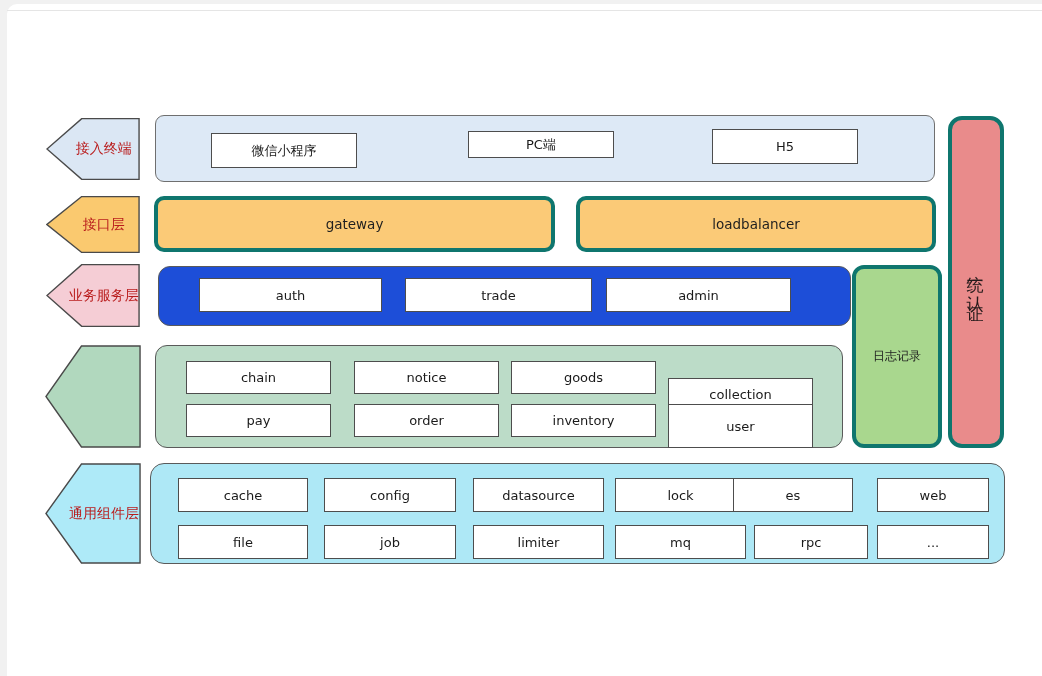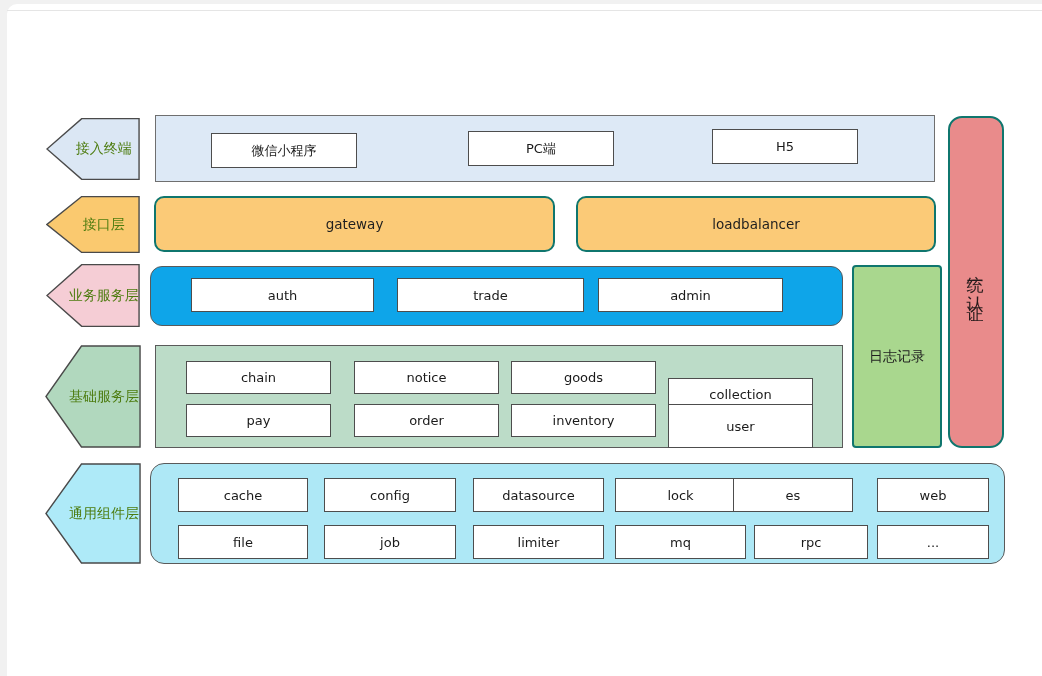--- a/index.html
+++ b/index.html
@@ -19,35 +19,35 @@
   .arrow svg{position:absolute;left:0;top:0;width:100%;height:100%;display:block;}
   .arrow polygon{stroke:#4a4a4a;stroke-width:1.4;vector-effect:non-scaling-stroke;}
   .a-terminal polygon{fill:#dbe7f4;}
   .a-interface polygon{fill:#fac96f;}
   .a-business polygon{fill:#f5cdd5;}
   .a-basic polygon{fill:#b1d8be;}
   .a-common polygon{fill:#aeeaf8;}
   .arrow-label{
     position:absolute;left:24%;right:1%;top:0;bottom:0;
     display:flex;align-items:center;justify-content:center;
-    font-size:14px;white-space:nowrap;color:#4d7c0f;
+    font-size:14px;white-space:nowrap;color:#b91c1c;
   }
   
   .container{position:absolute;border:1px solid #6f6f6f;box-sizing:border-box;}
-  .c-terminal{background:#dde9f6;border-radius:0;text-decoration:underline;}
-  .c-business{background:#0ea5e9;border-radius:12px;border-color:#5a5a5a;}
-  .c-basic{background:#bcdcc8;border-radius:0;border-color:#5a5a5a;}
+  .c-terminal{background:#dde9f6;border-radius:9px;text-decoration:underline;}
+  .c-business{background:#1d4ed8;border-radius:12px;border-color:#5a5a5a;margin-left:8px;}
+  .c-basic{background:#bcdcc8;border-radius:12px;border-color:#5a5a5a;}
   .c-common{background:#aee8f6;border-radius:14px;border-color:#5a5a5a;}
   
   .block{
-    position:absolute;border:2px solid #0f766e;box-sizing:border-box;
+    position:absolute;border:4px solid #0f766e;box-sizing:border-box;
     display:flex;align-items:center;justify-content:center;font-size:13.5px;
   }
   .b-gateway,.b-loadbalancer{background:#fbca77;border-radius:10px;}
-  .b-log{background:#a9d78e;border-radius:4px;font-size:14px;}
+  .b-log{background:#a9d78e;border-radius:12px;font-size:12px;}
   .b-auth{
     background:#e98b8b;border-radius:14px;
     writing-mode:vertical-rl;text-orientation:upright;
     font-size:17px;letter-spacing:10px;color:#241a1a;
   }
   
   .wbox{
     position:absolute;background:#ffffff;border:1px solid #4d4d4d;box-sizing:border-box;
     display:flex;align-items:center;justify-content:center;
     font-size:13px;color:#1a1a1a;white-space:nowrap;
@@ -60,21 +60,21 @@
 <div class="top-line"></div>
 
 <div class="arrow a-terminal" style="left:46px;top:118px;width:94px;height:62px">
   <svg viewBox="0 0 100 100" preserveAspectRatio="none">
     <polygon points="38,1 99,1 99,99 38,99 1,50"></polygon>
   </svg>
   <span class="arrow-label">接入终端</span>
 </div>
 <div class="container c-terminal" style="left:155px;top:115px;width:780px;height:67px">
   <div class="wbox" style="left:55px;top:17px;width:146px;height:35px">微信小程序</div>
-  <div class="wbox" style="left:312px;top:15px;width:146px;height:35px">PC端</div>
+  <div class="wbox" style="left:312px;top:15px;width:146px;height:27px">PC端</div>
   <div class="wbox" style="left:556px;top:13px;width:146px;height:35px">H5</div>
 </div>
 
 <div class="arrow a-interface" style="left:46px;top:196px;width:94px;height:57px">
   <svg viewBox="0 0 100 100" preserveAspectRatio="none">
     <polygon points="38,1 99,1 99,99 38,99 1,50"></polygon>
   </svg>
   <span class="arrow-label">接口层</span>
 </div>
 <div class="block b-gateway" style="left:154px;top:196px;width:401px;height:56px">gateway</div>
@@ -92,21 +92,20 @@
   <div class="wbox" style="left:447px;top:11px;width:185px;height:34px">admin</div>
 </div>
 
 <div class="block b-log" style="left:852px;top:265px;width:90px;height:183px">日志记录</div>
 <div class="block b-auth" style="left:948px;top:116px;width:56px;height:332px">统一认证</div>
 
 <div class="arrow a-basic" style="left:45px;top:345px;width:96px;height:103px">
   <svg viewBox="0 0 100 100" preserveAspectRatio="none">
     <polygon points="38,1 99,1 99,99 38,99 1,50"></polygon>
   </svg>
-  <span class="arrow-label">基础服务层</span>
 </div>
 <div class="container c-basic" style="left:155px;top:345px;width:688px;height:103px">
   <div class="wbox" style="left:30px;top:15px;width:145px;height:33px">chain</div>
   <div class="wbox" style="left:198px;top:15px;width:145px;height:33px">notice</div>
   <div class="wbox" style="left:355px;top:15px;width:145px;height:33px">goods</div>
   <div class="wbox" style="left:512px;top:32px;width:145px;height:33px">collection</div>
   <div class="wbox" style="left:30px;top:58px;width:145px;height:33px">pay</div>
   <div class="wbox" style="left:198px;top:58px;width:145px;height:33px">order</div>
   <div class="wbox" style="left:355px;top:58px;width:145px;height:33px">inventory</div>
   <div class="wbox" style="left:512px;top:58px;width:145px;height:44px">user</div>

